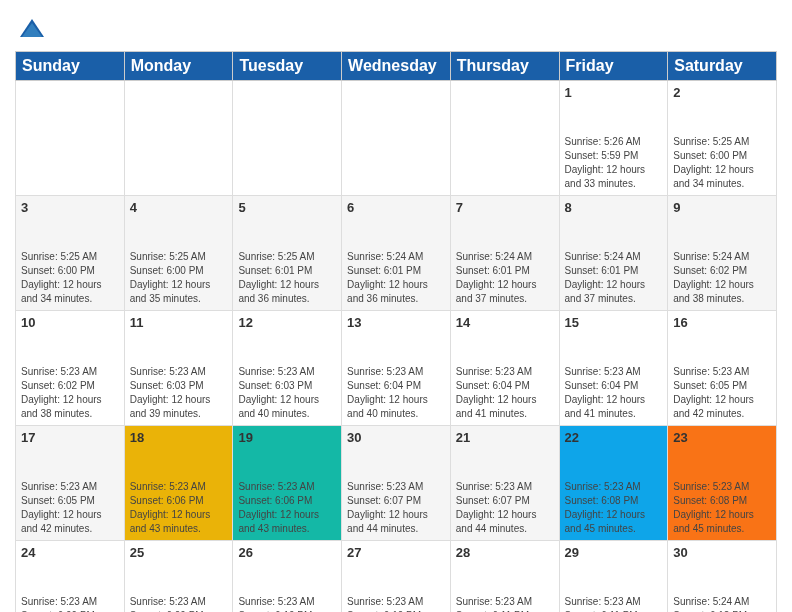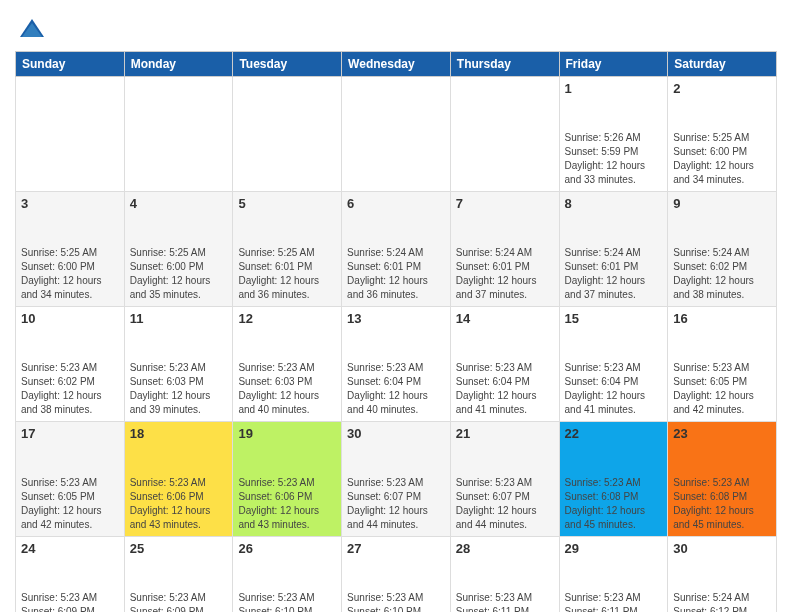--- a/index.html
+++ b/index.html
@@ -50,21 +50,21 @@
     .calendar {
       width: 100%;
       border-collapse: collapse;
       table-layout: fixed;
     }
     .calendar th {
       background-color: #1a5fa8;
       color: #fff;
       text-align: left;
       padding: 5px 6px;
-      font-size: 12px;
+      font-size: 16px;
       font-weight: bold;
       border: 1px solid #ccc;
     }
     .calendar td {
       vertical-align: top;
       padding: 4px 5px;
       border: 1px solid #ddd;
       font-size: 10px;
       color: #333;
       height: 88px;
@@ -251,28 +251,28 @@
         </td>
       </tr>
       <tr>
         <td style="background-color: rgb(245, 245, 245);">
           <span class="day-number">17</span>
           <div class="day-info" style="white-space: pre-line;">Sunrise: 5:23 AM
 Sunset: 6:05 PM
 Daylight: 12 hours
 and 42 minutes.</div>
         </td>
-        <td style="background-color: #fde047;">
+        <td style="background-color: #eab308;">
           <span class="day-number">18</span>
           <div class="day-info" style="white-space: pre-line;">Sunrise: 5:23 AM
 Sunset: 6:06 PM
 Daylight: 12 hours
 and 43 minutes.</div>
         </td>
-        <td style="background-color: #bef264;">
+        <td style="background-color: #14b8a6;">
           <span class="day-number">19</span>
           <div class="day-info" style="white-space: pre-line;">Sunrise: 5:23 AM
 Sunset: 6:06 PM
 Daylight: 12 hours
 and 43 minutes.</div>
         </td>
         <td style="background-color: rgb(245, 245, 245);">
           <span class="day-number">30</span>
           <div class="day-info" style="white-space: pre-line;">Sunrise: 5:23 AM
 Sunset: 6:07 PM

